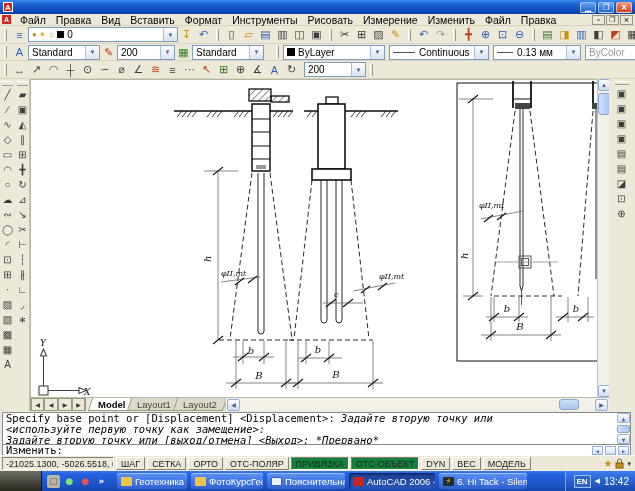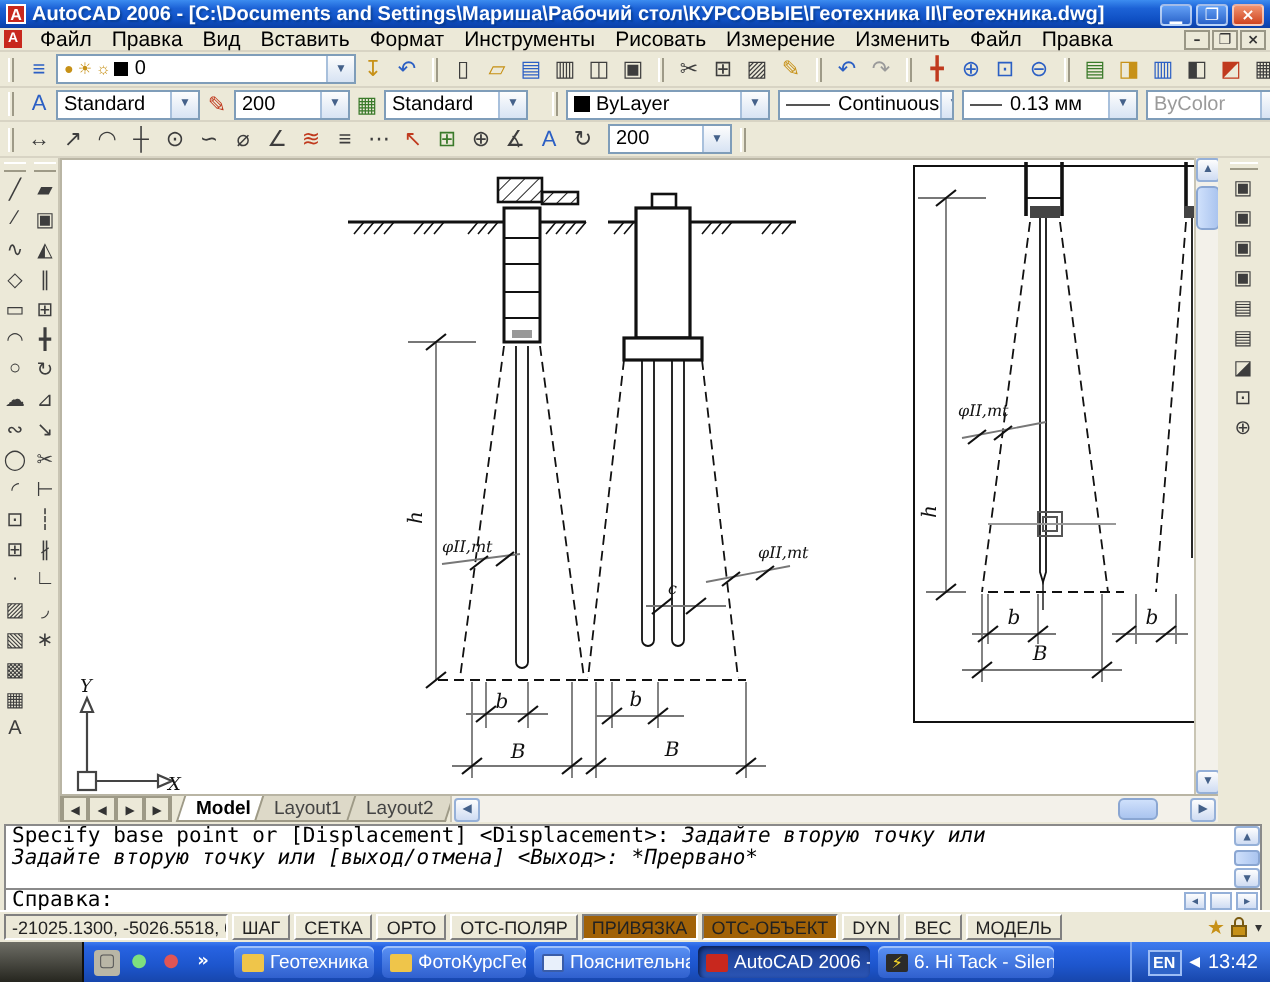--- a/index.html
+++ b/index.html
@@ -63,41 +63,40 @@
 #cmdvs{position:absolute;right:0;top:0;width:13px;height:31px}
 #cmdvs .sbtn{width:13px;height:10px}
 #cmdvs .vthm{position:absolute;left:0;bottom:11px;width:13px;height:8px;background:linear-gradient(90deg,#cfe0fb,#aac4ef);border:1px solid #8aa6d2;border-radius:2px}
 #cmdprompt{position:relative;width:629px;height:11px;background:#fff;border:1px solid #8a8a8a;border-top:none;font:10.5px/10px "DejaVu Sans Mono",monospace;padding-left:3px}
 #cmdprompt .mini{position:absolute;right:1px;top:1px;display:flex;gap:2px}
 #cmdprompt .mini span{width:11px;height:9px;background:linear-gradient(#fdfdfd,#cfdcf3);border:1px solid #95b0d8;font-size:5px;text-align:center;line-height:8px;color:#44618a}
 
 #status{left:0;top:455px;width:635px;height:16px;background:#ECE9D8;display:flex;align-items:center;border-top:1px solid #fff;padding:0 2px}
 #coords{width:112px;height:13px;border:1px solid;border-color:#808080 #fff #fff #808080;font-size:9px;line-height:12px;padding-left:3px;color:#222;background:#ECE9D8;white-space:nowrap;overflow:hidden}
 .stbtn{height:13px;margin-left:2px;padding:0 4px;font-size:9px;line-height:12px;border:1px solid;border-color:#fff #808080 #808080 #fff;color:#222;white-space:nowrap}
-.stbtn.on{border-color:#808080 #fff #fff #808080;background:#a16207}
+.stbtn.on{border-color:#808080 #fff #fff #808080;background:#15803d}
 #sticons{margin-left:auto;display:flex;align-items:center;gap:3px;padding-right:2px}
 
 #taskbar{left:0;top:471px;width:635px;height:20px;background:linear-gradient(180deg,#3E7CF0 0%,#2763E2 12%,#1D55CC 60%,#1746AC 100%);display:flex;align-items:center}
 #startstub{width:42px;height:20px;background:linear-gradient(#6e6e66,#26261f);border-right:1px solid #111;flex:none}
 #ql{display:flex;align-items:center;gap:3px;padding:0 5px;flex:none}
 #ql .qli{width:13px;height:13px;border-radius:2px;font:bold 9px/13px "DejaVu Sans",sans-serif;text-align:center;color:#fff}
 .tbtn{height:16px;margin-left:4px;border-radius:3px;background:linear-gradient(#5A92F5,#3060CE);box-shadow:inset 0 1px 0 #9ec0fa;color:#fff;font-size:9.5px;display:flex;align-items:center;padding:0 4px;white-space:nowrap;overflow:hidden;flex:none}
 .tbtn.act{background:linear-gradient(#1B3E91,#2B55B5);box-shadow:inset 1px 1px 2px #0a1f52}
 .tbtn .fi{width:11px;height:9px;margin-right:3px;flex:none;border-radius:1px}
 #tray{margin-left:auto;height:20px;display:flex;align-items:center;gap:4px;padding:0 6px 0 8px;border-left:1px solid #7FA8F2;background:linear-gradient(180deg,#3E7CF0,#1746AC)}
 #lang{width:17px;height:13px;background:#2F64C8;border:1px solid #9dbdf5;color:#fff;font:bold 8px/12px "Liberation Sans",sans-serif;text-align:center}
 #clock{color:#fff;font-size:10px}
 .trayarr{color:#fff;font-size:7px}
 </style>
 </head>
 <body>
 
 <div id="titlebar" class="abs">
   <span class="appicon">A</span>
-  <span class="ttl">AutoCAD 2006 - [C:\Documents and Settings\Мариша\Рабочий стол\КУРСОВЫЕ\Геотехника II\Геотехника.dwg]</span>
   <span class="winbtns">
     <span class="winbtn">▁</span>
     <span class="winbtn">❐</span>
     <span class="winbtn close">×</span>
   </span>
 </div>
 
 <div id="menubar" class="abs">
   <span class="docicon">A</span>
   <span class="mi">Файл</span>
@@ -177,21 +176,21 @@
   <span class="combo" style="width:72px">
     <span>Standard</span>
     <span class="cbtn">▼</span>
   </span>
   <span class="grip" style="margin-left:12px"></span>
   <span class="combo" style="width:102px">
     <span class="sw"></span>
     <span>ByLayer</span>
     <span class="cbtn">▼</span>
   </span>
-  <span class="combo" style="width:88px;margin-left:4px">
+  <span class="combo" style="width:100px;margin-left:4px">
     <span class="lt"></span>
     <span>Continuous</span>
     <span class="cbtn">▼</span>
   </span>
   <span class="combo" style="width:88px;margin-left:4px">
     <span class="lt" style="width:16px"></span>
     <span>0.13 мм</span>
     <span class="cbtn">▼</span>
   </span>
   <span class="combo dis" style="width:72px;margin-left:4px">
@@ -394,29 +393,30 @@
   <span id="hscroll">
     <span class="hsbtn" style="left:1px">◀</span>
     <span id="hthumb"></span>
     <span class="hsbtn" style="right:1px">▶</span>
   </span>
 </div>
 
 <div id="cmd" class="abs">
   <div id="cmdhist">
     <div><span>Specify base point or [Displacement] &lt;Displacement&gt;:</span> <span class="ru">Задайте вторую точку или</span></div>
+    <div><span class="ru">&lt;используйте первую точку как замещение&gt;:</span></div>
     <div><span class="ru">Задайте вторую точку или [выход/отмена] &lt;Выход&gt;:</span> <span class="ru">*Прервано*</span></div>
     <div id="cmdvs">
       <div class="sbtn" style="position:absolute;top:0">▲</div>
       <div class="vthm"></div>
       <div class="sbtn" style="position:absolute;bottom:0">▼</div>
     </div>
   </div>
   <div id="cmdprompt">
-    <span>Справка:</span>
+    <span>Изменить:</span>
     <span class="mini">
         <span>◀</span>
         <span></span>
         <span>▶</span>
       </span>
   </div>
 </div>
 
 <div id="status" class="abs">
   <span id="coords">-21025.1300, -5026.5518, 0.0000</span>

